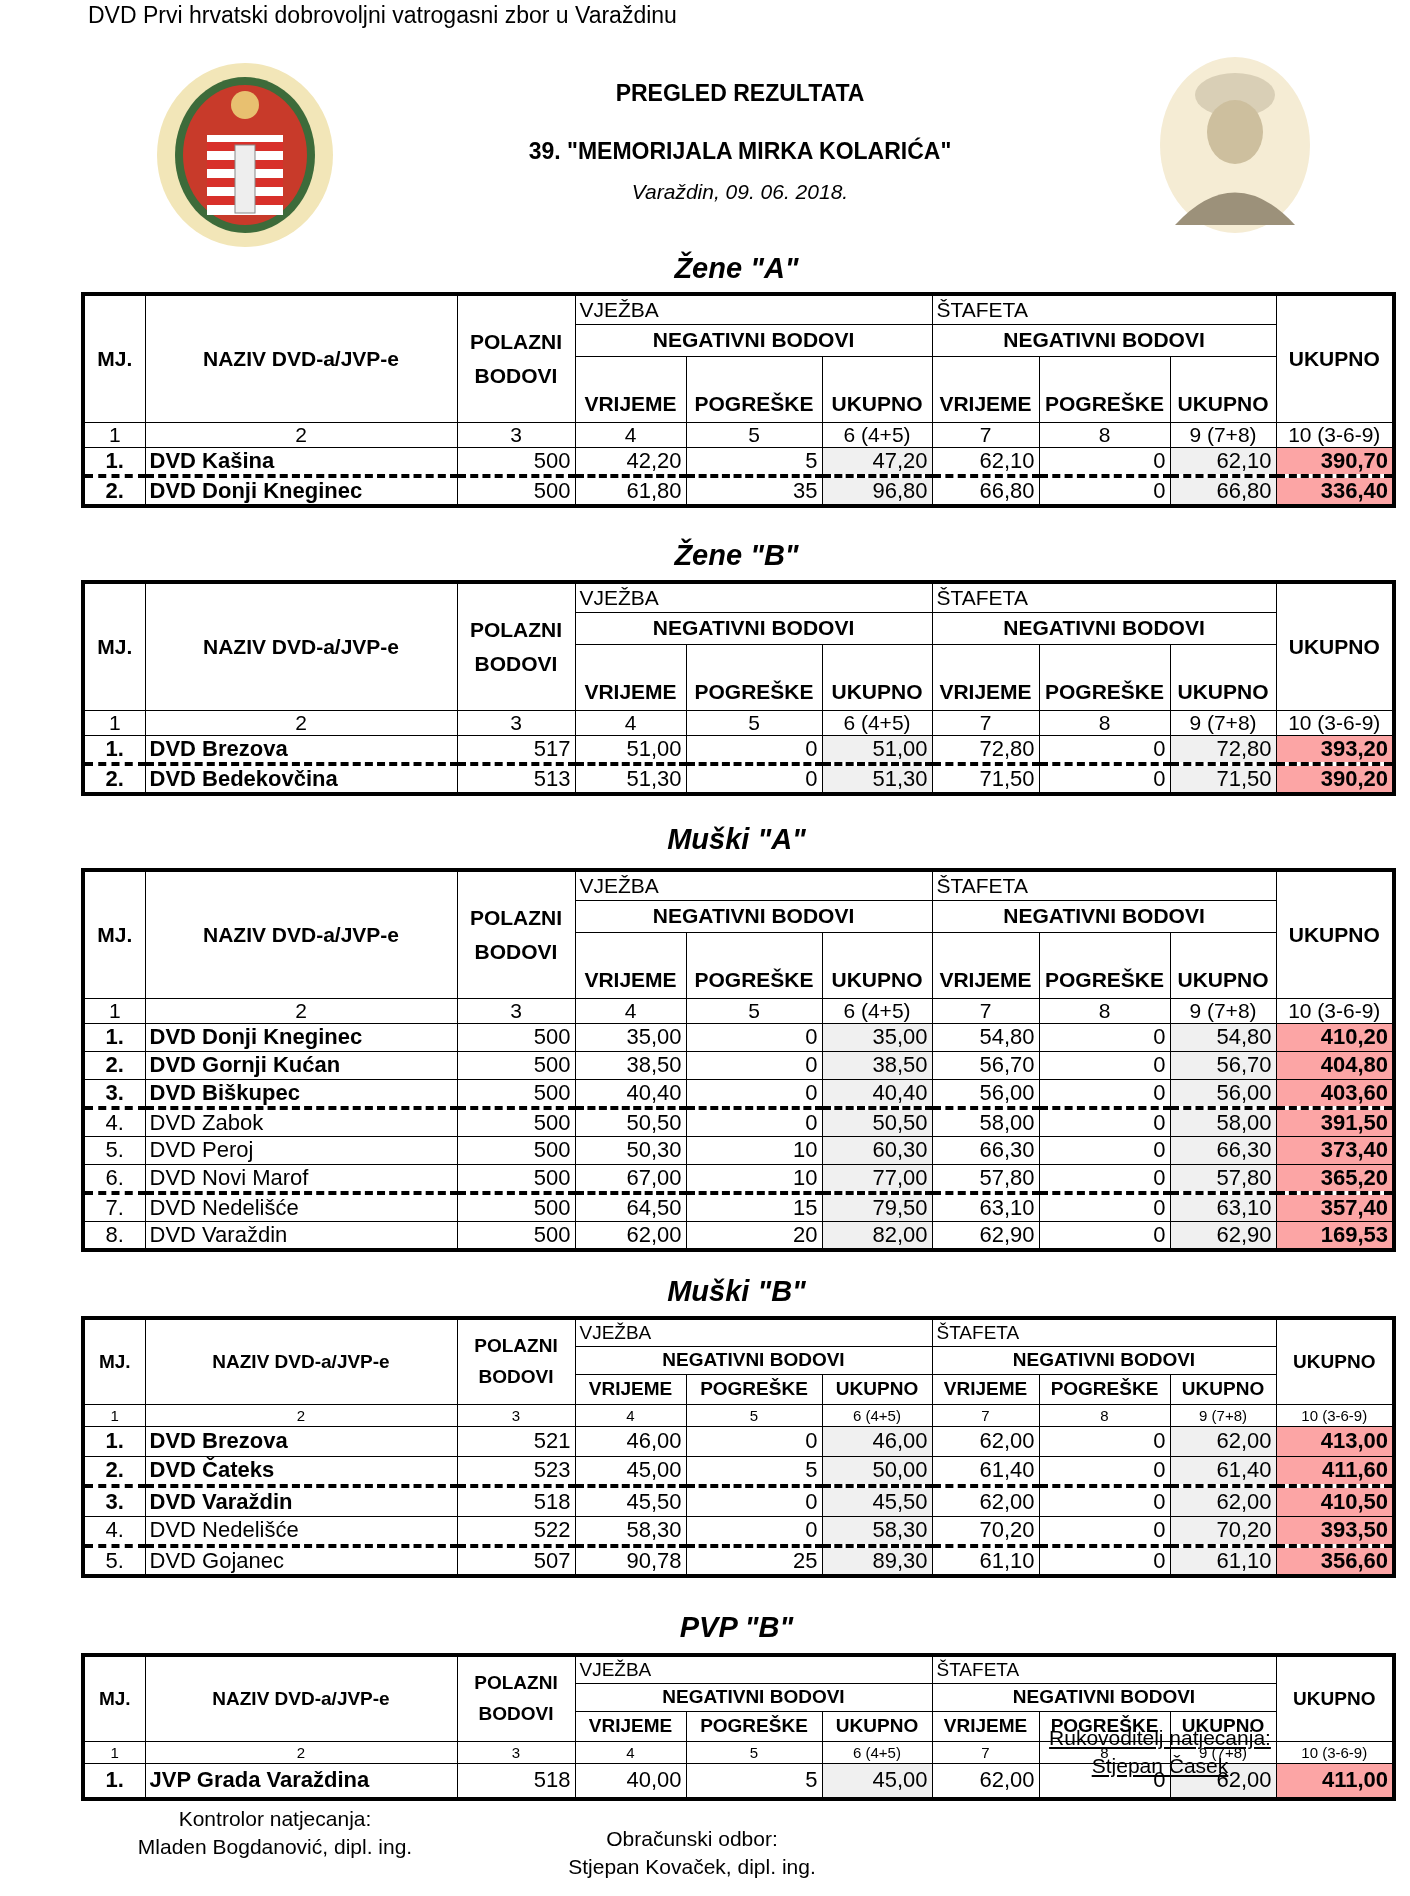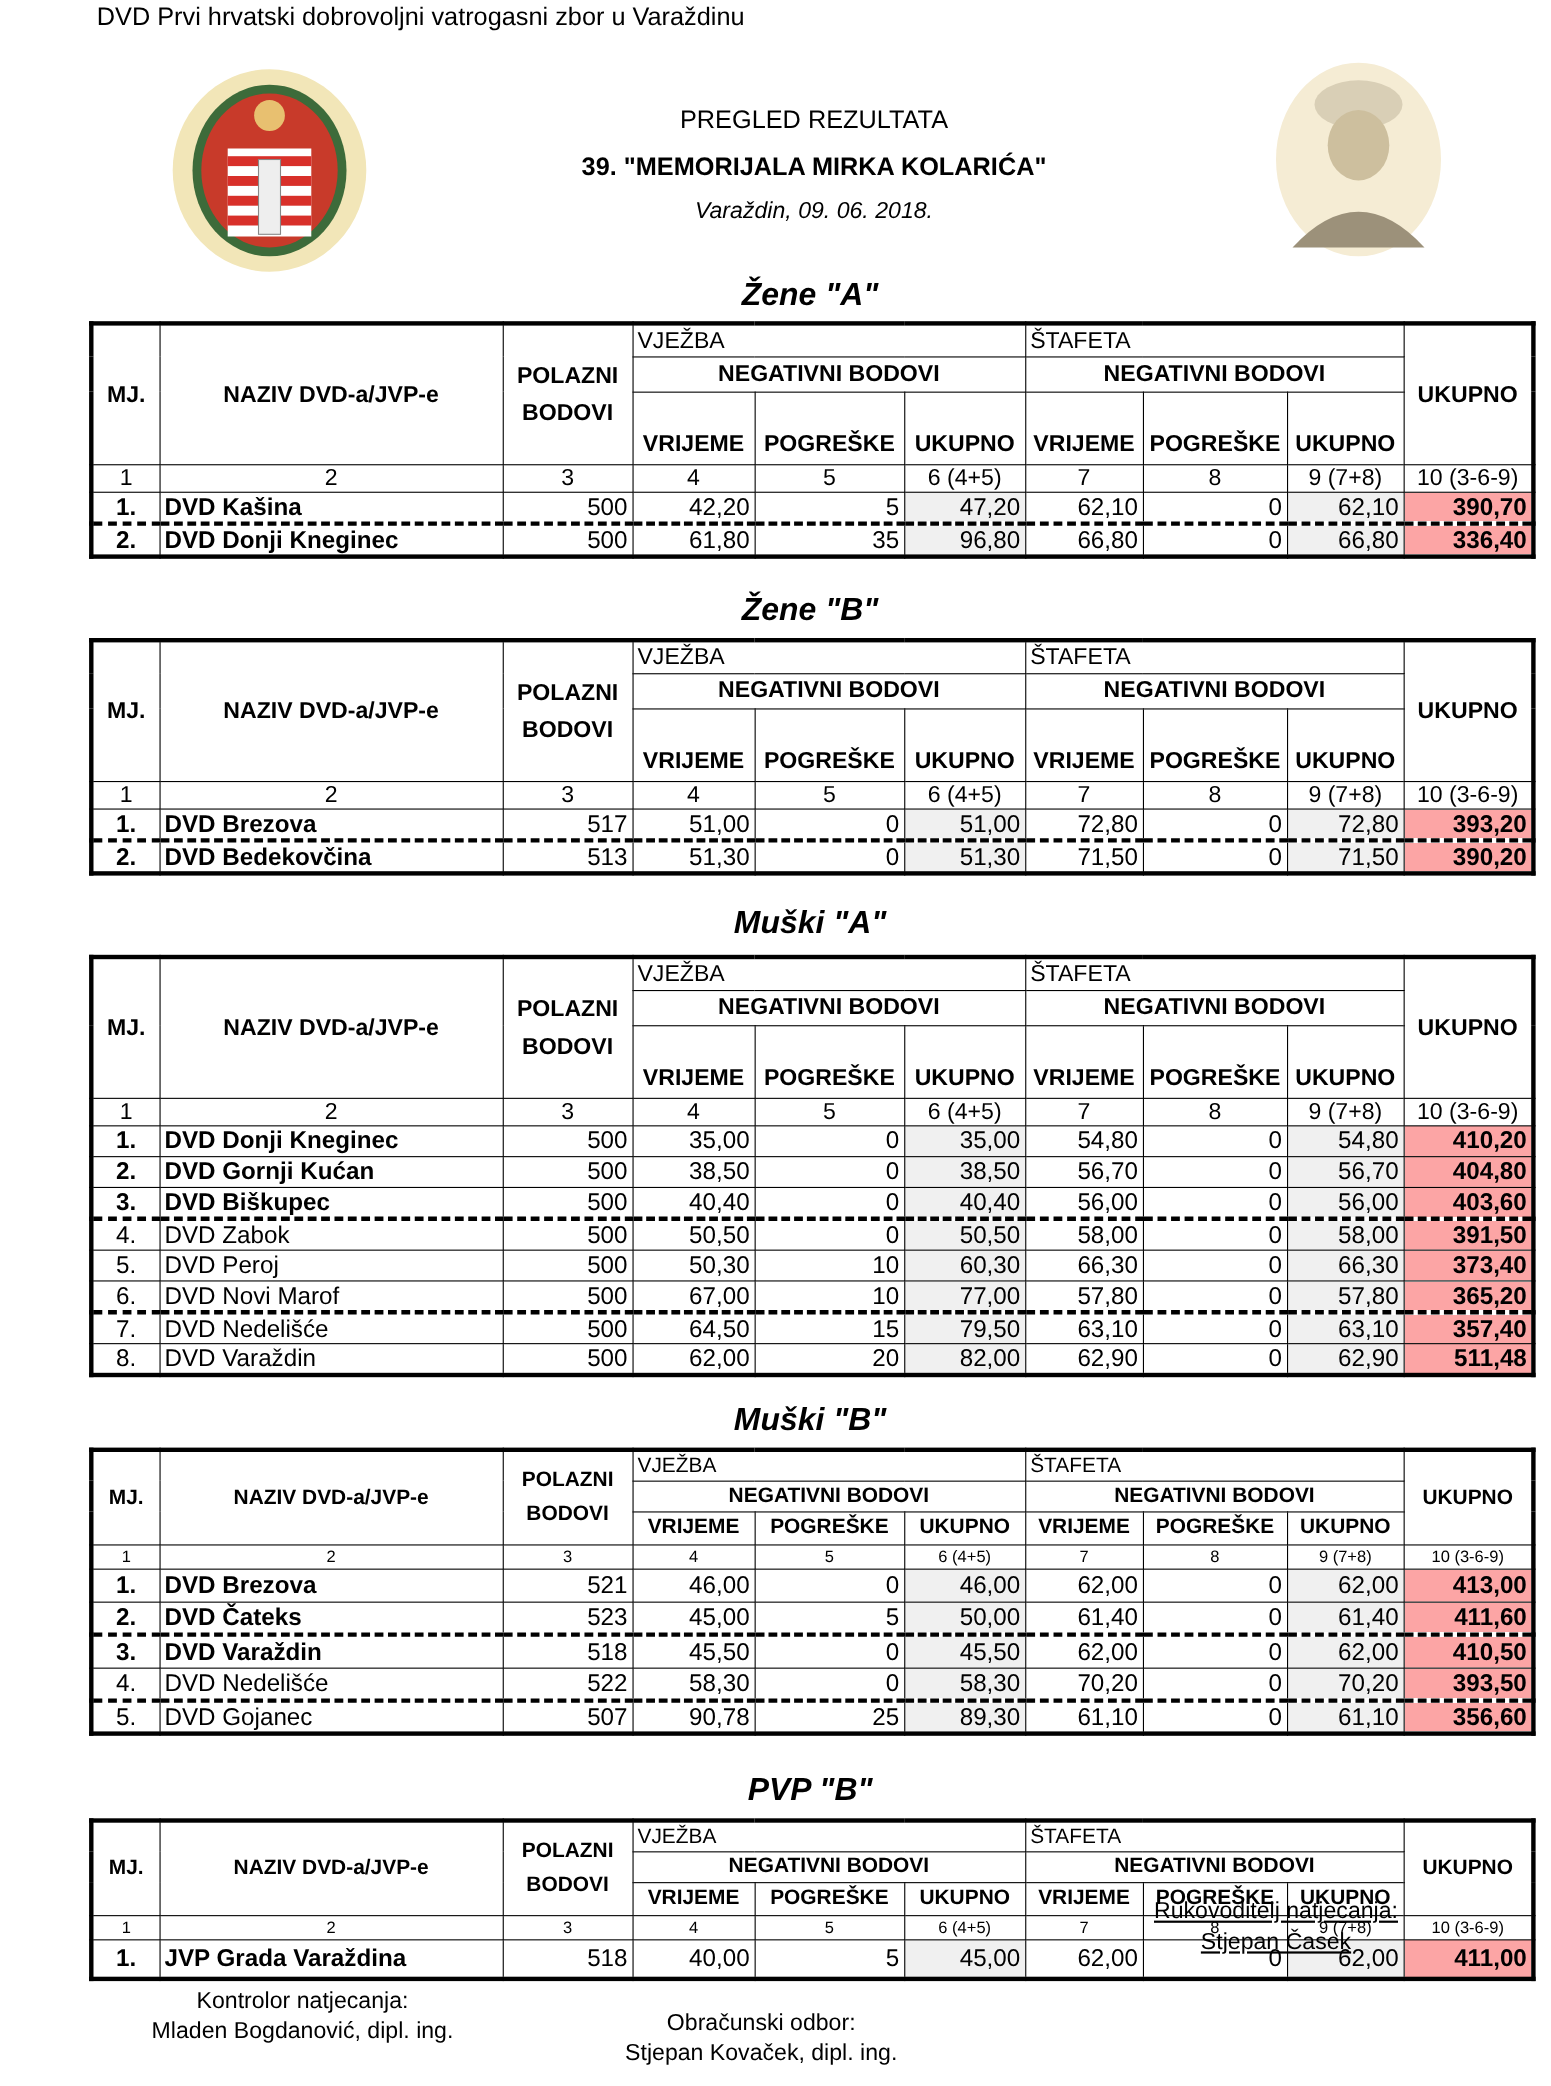--- a/index.html
+++ b/index.html
@@ -1,20 +1,20 @@
 <!DOCTYPE html>
 <html><head>
 <meta charset="utf-8">
 <style>
   html,body{margin:0;padding:0;background:#fff;}
   body{width:1410px;height:1896px;position:relative;overflow:hidden;font-family:"Liberation Sans","DejaVu Sans",sans-serif;color:#000;}
   .abs{position:absolute;}
   .org{left:88px;top:2px;font-size:23px;white-space:nowrap;}
   .hdr{left:440px;width:600px;text-align:center;}
-  .h1{top:95px;font-size:23px;font-weight:normal;}
+  .h1{top:80px;font-size:23px;font-weight:bold;}
   .h2{top:138px;font-size:23px;font-weight:bold;}
   .h3{top:180px;font-size:21px;font-style:italic;}
   .logo{left:145px;top:60px;width:200px;height:190px;}
   .portrait{left:1150px;top:50px;width:170px;height:185px;}
   .sect{left:81px;width:1311px;text-align:center;font-size:29px;font-weight:bold;font-style:italic;}
   table.res{position:absolute;left:81px;width:1311px;border-collapse:collapse;table-layout:fixed;border:4px solid #000;}
   table.res td{border:1.5px solid #000;padding:0 4px;overflow:hidden;white-space:nowrap;}
   .hc{text-align:center;font-weight:bold;}
   .hn{font-weight:normal;}
   .num td{text-align:center;font-size:21px;border-top:3px solid #000;border-bottom:3px solid #000;}
@@ -353,21 +353,21 @@
         <tr class="row" style="height:28px">
           <td class="c">8.</td>
           <td class="">DVD Varaždin</td>
           <td class="r">500</td>
           <td class="r">62,00</td>
           <td class="r">20</td>
           <td class="r g1">82,00</td>
           <td class="r">62,90</td>
           <td class="r">0</td>
           <td class="r g1">62,90</td>
-          <td class="r g2">511,48</td>
+          <td class="r g2">169,53</td>
         </tr>
       </tbody>
     </table>
     <div class="abs sect" style="top: 1275px;">Muški "B"</div>
     <table class="res small" style="top: 1316px;">
       <colgroup>
         <col style="width:62px">
         <col style="width:312px">
         <col style="width:118px">
         <col style="width:111px">

